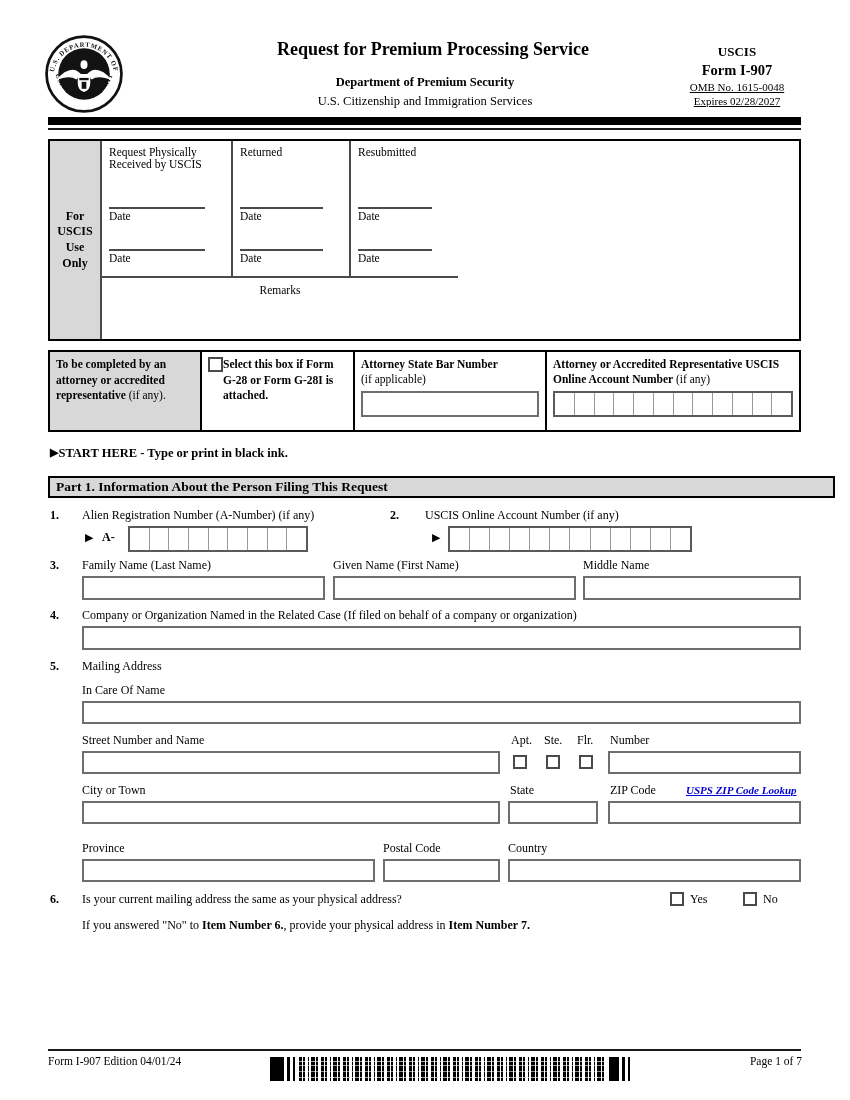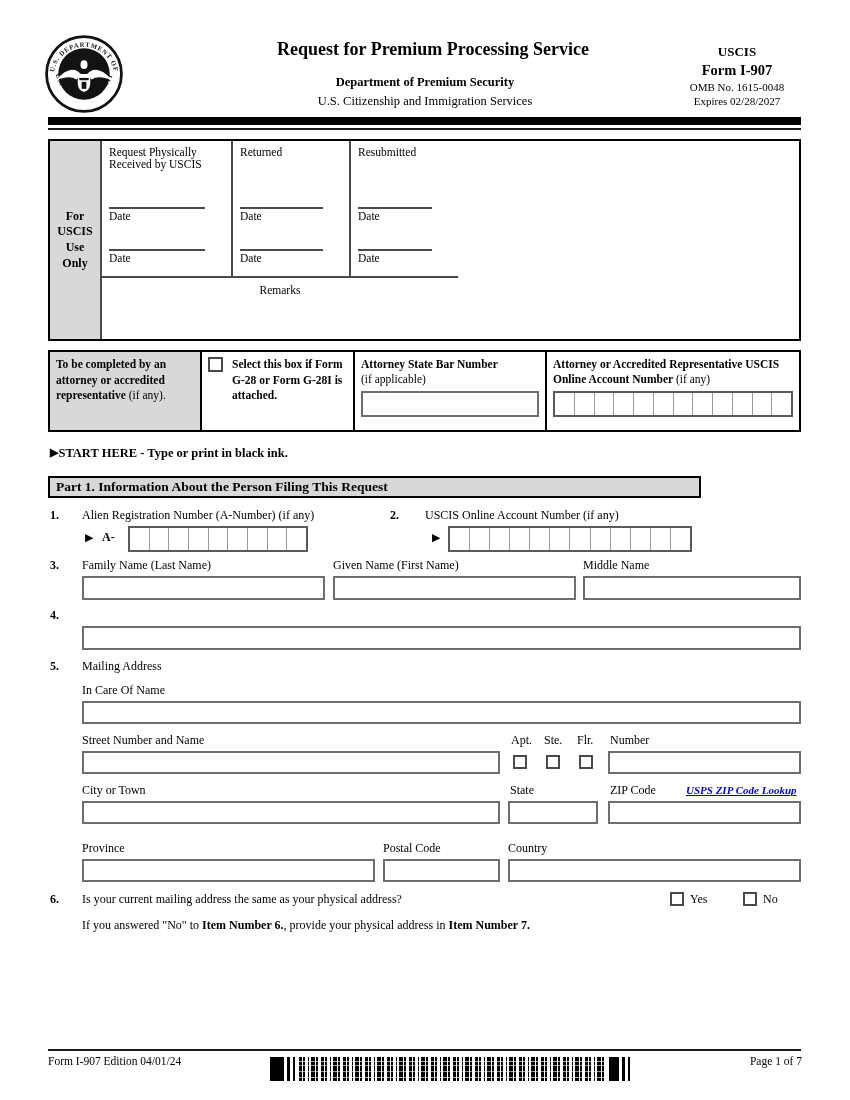--- a/index.html
+++ b/index.html
@@ -12,21 +12,21 @@
   .abs { position:absolute; }
   .b { font-weight:bold; }
 
   
   .hdr-title { left:0; right:0; top:39px; font-size:18px; font-weight:bold; text-align:center;margin-left:16px; }
   .hdr-dept  { left:0; right:0; top:75px; font-size:12.5px; font-weight:bold; text-align:center; }
   .hdr-agency{ left:0; right:0; top:94px; font-size:12.5px; text-align:center; }
   .hdr-right { left:662px; top:44px; width:150px; text-align:center; line-height:1.3; }
   .hdr-right .l1 { font-size:13px; font-weight:bold; }
   .hdr-right .l2 { font-size:14.5px; font-weight:bold; }
-  .hdr-right .l3, .hdr-right .l4 { font-size:11px; }
+  .hdr-right .l3, .hdr-right .l4 { font-size:11px;text-decoration:underline; }
   .black-bar { left:48px; width:753px; top:117px; height:8px; background:#000; }
   .thin-line { left:48px; width:753px; top:128px; height:2px; background:#1a1a1a; }
 
   
   .use-table { left:48px; top:139px; width:753px; height:202px; border:2px solid #000; display:flex; font-size:11.5px; }
   .use-side  { width:52px; background:#d8d8d8; border-right:2px solid #4a4a4a; display:flex; align-items:center; justify-content:center; text-align:center; font-weight:bold; font-size:12px; line-height:1.3; padding:2px; }
   .use-mid   { width:356px; display:flex; flex-direction:column; }
   .use-cols  { height:135px; display:flex; }
   .use-col   { position:relative; padding:5px 6px 0 7px; }
   .use-col1  { width:131px; border-right:2px solid #4a4a4a; }
@@ -36,37 +36,37 @@
   .dg1 { top:66px; } .dg2 { top:108px; }
   .use-remarks { flex:1; border-top:2px solid #4a4a4a; text-align:center; padding-top:6px; }
   .use-right { flex:1; border-left:2px solid #4a4a4a; display:flex; flex-direction:column; }
   .use-receipt { height:109px; text-align:center; padding-top:8px; }
   .use-action  { flex:1; border-top:2px solid #4a4a4a; text-align:center; padding-top:8px; }
 
   
   .atty { left:48px; top:350px; width:753px; height:82px; border:2px solid #000; display:flex; font-size:11.5px; }
   .atty > div { padding:5px 6px; }
   .atty-c1 { width:152px; background:#d8d8d8; border-right:2px solid #000; line-height:1.35; }
-  .atty-c2 { width:153px; border-right:2px solid #000; display:flex; gap:9px; line-height:1.35; }
+  .atty-c2 { width:153px; border-right:2px solid #000; display:flex; line-height:1.35; }
   .atty-c3 { width:192px; border-right:2px solid #000; line-height:1.3; }
   .atty-c4 { flex:1; line-height:1.3; }
   .checkbox { width:15px; height:15px; border:2px solid #4a4a4a; background:#fff; flex:none; display:inline-block; }
   .cb-sm { width:14px; height:14px; }
 
   
   .field { position:absolute; background:#fff; border:2px solid #6e6e6e; }
   .field-in { display:block; width:100%; background:#fff; border:2px solid #6e6e6e; }
   .comb { display:flex; background:#fff; border:2px solid #5a5a5a; }
   .comb-cell { flex:1; border-right:1px solid #9a9a9a; }
   .comb-cell:last-child { border-right:none; }
 
   
   .start-here { left:50px; top:446px; font-size:12.5px; font-weight:bold; }
   .arrow { font-size:11px; position:relative; top:-1px; }
-  .part-bar { left:48px; top:476px; width:653px; height:22px; background:#d8d8d8; border:2px solid #000; font-weight:bold; font-size:13.5px; padding:1px 0 0 6px; }
+  .part-bar { left:48px; top:476px; width:787px; height:22px; background:#d8d8d8; border:2px solid #000; font-weight:bold; font-size:13.5px; padding:1px 0 0 6px; }
   .lbl { position:absolute; font-size:12px; white-space:nowrap; }
   .num { position:absolute; font-size:12px; font-weight:bold; }
   .link { color:#0000d4; font-weight:bold; font-style:italic; text-decoration:underline; font-size:11px; }
 
   
   .foot-line { left:48px; width:753px; top:1049px; height:2px; background:#1a1a1a; }
   .foot-left { left:48px; top:1055px; font-size:11.5px; }
   .foot-right{ right:48px; top:1055px; font-size:11.5px; }
   .barcode { left:270px; top:1057px; width:360px; height:24px; display:flex; }
   .bc-solid { width:14px; background:#000; }
@@ -215,20 +215,21 @@
 
   <div class="num" style="left:50px; top:558px;">3.</div>
   <div class="lbl" style="left:82px; top:558px;">Family Name (Last Name)</div>
   <div class="lbl" style="left:333px; top:558px;">Given Name (First Name)</div>
   <div class="lbl" style="left:583px; top:558px;">Middle Name</div>
   <div class="field" style="left:82px;  top:576px; width:243px; height:24px;"></div>
   <div class="field" style="left:333px; top:576px; width:243px; height:24px;"></div>
   <div class="field" style="left:583px; top:576px; width:218px; height:24px;"></div>
 
   <div class="num" style="left:50px; top:608px;">4.</div>
+  <div class="lbl" style="left:82px; top:608px;">Company or Organization Named in the Related Case (If filed on behalf of a company or organization)</div>
   <div class="field" style="left:82px; top:626px; width:719px; height:24px;"></div>
 
   <div class="num" style="left:50px; top:659px;">5.</div>
   <div class="lbl" style="left:82px; top:659px;">Mailing Address</div>
 
   <div class="lbl" style="left:82px; top:683px;">In Care Of Name</div>
   <div class="field" style="left:82px; top:701px; width:719px; height:23px;"></div>
 
   <div class="lbl" style="left:82px; top:733px;">Street Number and Name</div>
   <div class="lbl" style="left:511px; top:733px;">Apt.</div>

